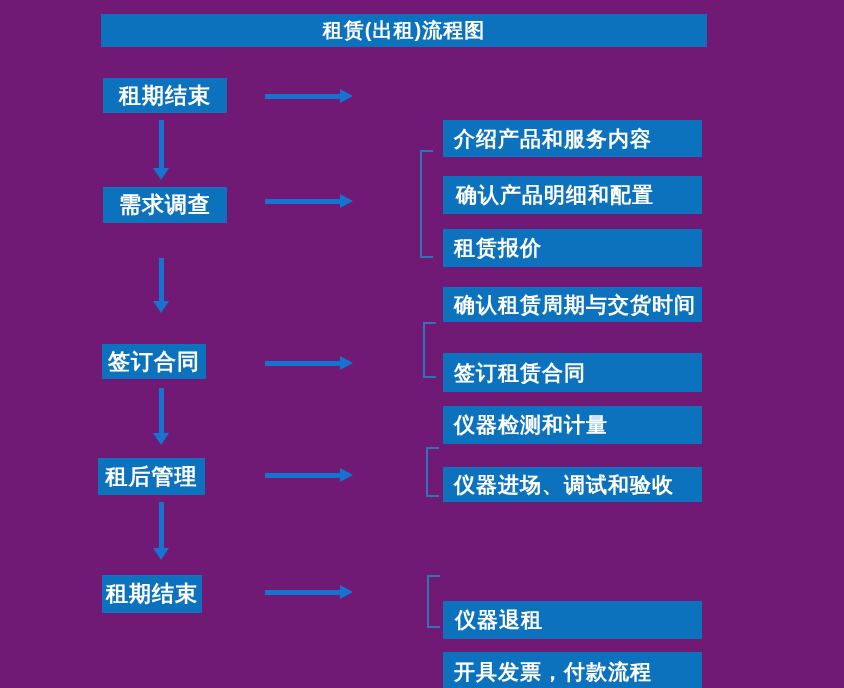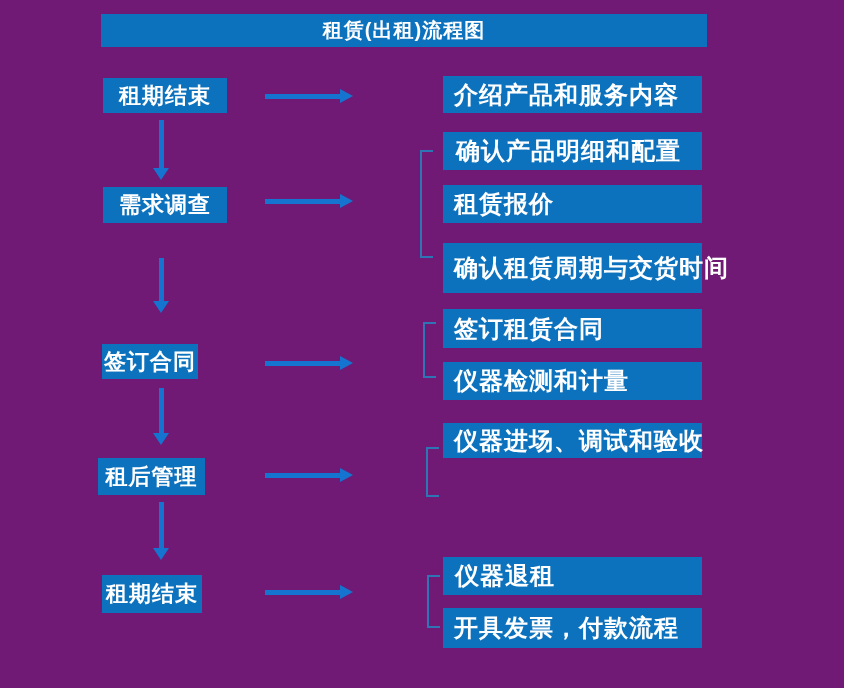--- a/index.html
+++ b/index.html
@@ -4,22 +4,22 @@
 <style>
   html,body{margin:0;padding:0;background:#ffffff;}
   .canvas{position:relative;width:844px;height:688px;background:#701a75;overflow:hidden;
           font-family:Liberation Sans, sans-serif;font-weight:bold;}
   .title-bar{position:absolute;left:101px;top:14px;width:606px;height:33px;background:#0d72bd;
              color:#ffffff;display:flex;align-items:center;justify-content:center;font-size:20px;
              letter-spacing:1px;}
   .box{position:absolute;background:#0d72bd;color:#ffffff;display:flex;align-items:center;
        white-space:nowrap;}
   .step{justify-content:center;font-size:22px;letter-spacing:1px;}
-  .detail{left:443px;width:259px;justify-content:flex-start;padding-left:11px;font-size:24px;
-          box-sizing:border-box;letter-spacing:1px;}
+  .detail{left:443px;width:259px;justify-content:flex-start;padding-left:11px;font-size:21px;
+          box-sizing:border-box;letter-spacing:1px;margin-top:44px;}
   .h-arrow{position:absolute;left:265px;width:88px;height:14px;}
   .h-arrow .shaft{position:absolute;left:0;top:4.5px;width:77px;height:5px;background:#1574d0;}
   .h-arrow .head{position:absolute;right:0;top:0;width:0;height:0;
                  border-top:7px solid transparent;border-bottom:7px solid transparent;
                  border-left:13px solid #1574d0;}
   .v-arrow{position:absolute;left:153px;width:16px;}
   .v-arrow .shaft{position:absolute;left:5.5px;top:0;width:5px;bottom:11px;background:#1574d0;}
   .v-arrow .head{position:absolute;left:0;bottom:0;width:0;height:0;
                  border-left:8px solid transparent;border-right:8px solid transparent;
                  border-top:12px solid #1574d0;}
@@ -30,21 +30,21 @@
 <body>
 
 <div class="canvas">
 
   <div class="title-bar">
     <span>租赁(出租)流程图</span>
   </div>
 
   <div class="box step" style="left:103px;top:78px;width:124px;height:35px;">租期结束</div>
   <div class="box step" style="left:103px;top:187px;width:124px;height:36px;">需求调查</div>
-  <div class="box step" style="left:102px;top:344px;width:96px;height:35px;">签订合同</div>
+  <div class="box step" style="left:102px;top:344px;width:104px;height:35px;">签订合同</div>
   <div class="box step" style="left:98px;top:458px;width:107px;height:37px;">租后管理</div>
   <div class="box step" style="left:102px;top:575px;width:100px;height:38px;">租期结束</div>
 
   <div class="v-arrow" style="top:120px;height:60px;">
     <div class="shaft"></div>
     <div class="head"></div>
   </div>
   <div class="v-arrow" style="top:258px;height:55px;">
     <div class="shaft"></div>
     <div class="head"></div>
@@ -80,20 +80,20 @@
   </div>
 
   <div class="bracket" style="left:420px;top:150px;height:108px;"></div>
   <div class="bracket" style="left:423px;top:322px;height:56px;"></div>
   <div class="bracket" style="left:426px;top:447px;height:50px;"></div>
   <div class="bracket" style="left:427px;top:575px;height:53px;"></div>
 
   <div class="box detail" style="top:76px;height:37px;">介绍产品和服务内容</div>
   <div class="box detail" style="top:132px;height:38px;padding-left:13px;">确认产品明细和配置</div>
   <div class="box detail" style="top:185px;height:38px;">租赁报价</div>
-  <div class="box detail" style="top:243px;height:50px;">确认租赁周期与交货时间</div>
+  <div class="box detail" style="top:243px;height:35px;">确认租赁周期与交货时间</div>
   <div class="box detail" style="top:309px;height:39px;">签订租赁合同</div>
   <div class="box detail" style="top:362px;height:38px;">仪器检测和计量</div>
   <div class="box detail" style="top:423px;height:35px;">仪器进场、调试和验收</div>
   <div class="box detail" style="top:557px;height:38px;padding-left:12px;">仪器退租</div>
   <div class="box detail" style="top:608px;height:40px;">开具发票，付款流程</div>
 
 </div>
 
 </body></html>

